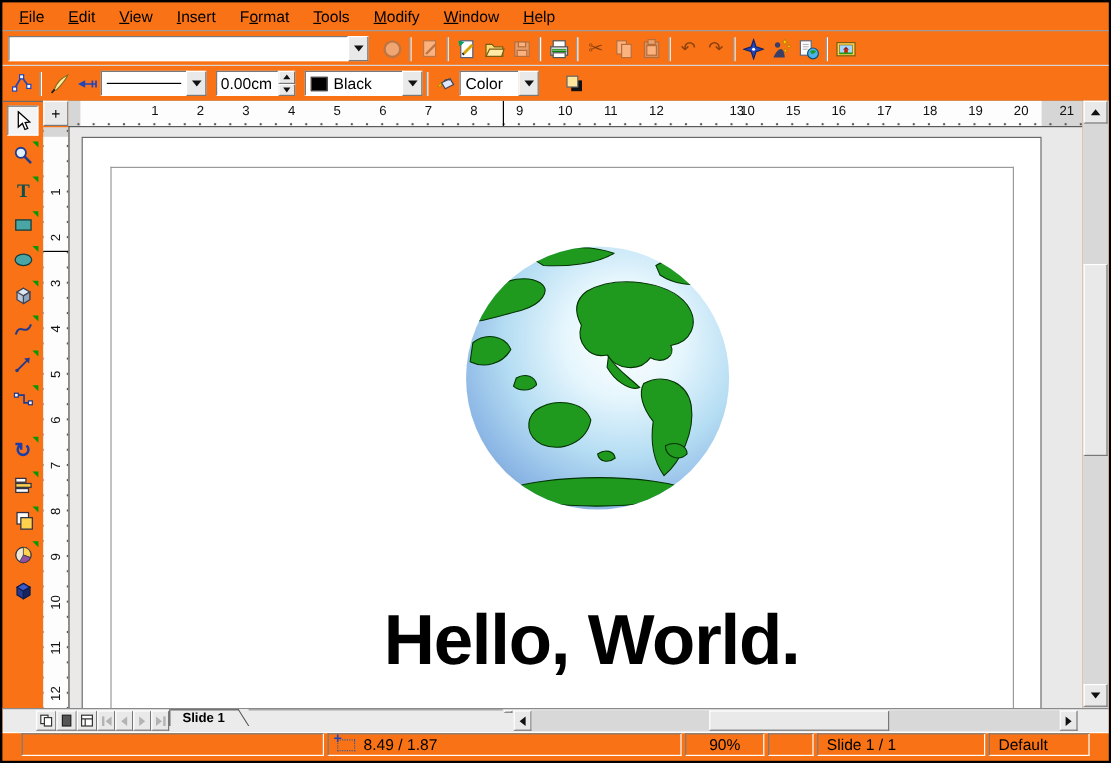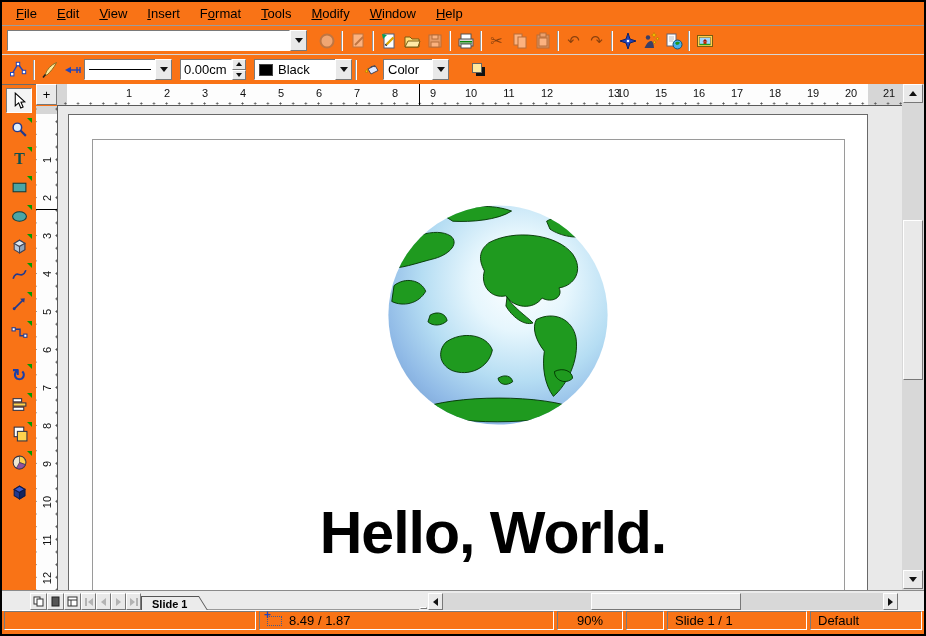--- a/index.html
+++ b/index.html
@@ -83,21 +83,21 @@
   .slide-title { position:absolute; left:24px; top:370px; width:800px; text-align:center;
     font-size:59px; font-weight:bold; letter-spacing:-1px; color:#000;margin-top:14px; }
 
   
   .vscroll { position:absolute; left:900px; top:82px; width:22px; height:506px; background:#d8d8d8; }
   .vsb-btn { position:absolute; left:1px; width:20px; height:19px; display:flex; align-items:center; justify-content:center; }
   .tri-u { width:0;height:0;border-left:4px solid transparent;border-right:4px solid transparent;border-bottom:5px solid #111; }
   .vthumb { position:absolute; left:1px; top:136px; width:20px; height:160px; }
 
   
-  .tabrow { position:absolute; left:0; top:588px; right:0; height:20px; display:flex; align-items:flex-end;
+  .tabrow { position:absolute; left:0; top:588px; right:0; height:20px; display:flex; align-items:flex-start;
     border-top:1px solid #8a8a8a; background:#ebebeb; }
   .trspacer { width:28px; }
   .minibtn { width:17px; margin-top:1px; height:17px; display:flex; align-items:center; justify-content:center; }
   .navbtn { width:15px; margin-top:1px; height:17px; display:flex; align-items:center; justify-content:center; gap:1px; }
   .tri-l { width:0;height:0;border-top:4px solid transparent;border-bottom:4px solid transparent;border-right:5px solid #b3b3b3; }
   .tri-r { width:0;height:0;border-top:4px solid transparent;border-bottom:4px solid transparent;border-left:5px solid #b3b3b3; }
   .bar-v { width:2px; height:8px; background:#b3b3b3; }
   .tab { position:relative; padding:2px 20px 0 10px; font-size:11px; font-weight:bold;
     border-left:1px solid #555; background:#ebebeb; white-space:nowrap; }
   .tab::before { content:""; position:absolute; left:0; top:0; right:8px; height:1px; background:#555; }
@@ -106,21 +106,21 @@
   .tabfill { flex:1; border-top:1px solid #9a9a9a; }
   .splitter { width:7px; margin:1px 1px; }
   .hsb-btn { width:15px; margin-top:1px; height:17px; display:flex; align-items:center; justify-content:center; }
   .hstrack { position:relative; width:440px; margin-top:1px; height:17px; background:#d8d8d8; }
   .hthumb { position:absolute; left:148px; top:0; width:150px; height:17px; }
   .grip { width:26px; background:
      repeating-linear-gradient(135deg, #000 0 3px, #ebebeb 3px 7px); }
 
   
   .statusbar { position:absolute; left:0; top:608px; right:0; height:20px; display:flex;
-    align-items:center; padding:0 2px; gap:3px; border-top:1px solid #fff; }
+    align-items:center; padding:0 16px; gap:3px; border-top:1px solid #fff; }
   .scell { height:19px; display:flex; align-items:center; padding:0 7px; font-size:13px; }
   .pos-icon { position:relative; width:15px; height:10px; border:1px dotted #445a8f; margin-right:7px; }
   .pos-icon::before { content:"+"; position:absolute; left:-4px; top:-9px; color:#2244bb; font-size:12px; font-weight:bold; }
   svg { display:block; }
 </style>
 </head>
 <body>
 
 <div class="window">
 

